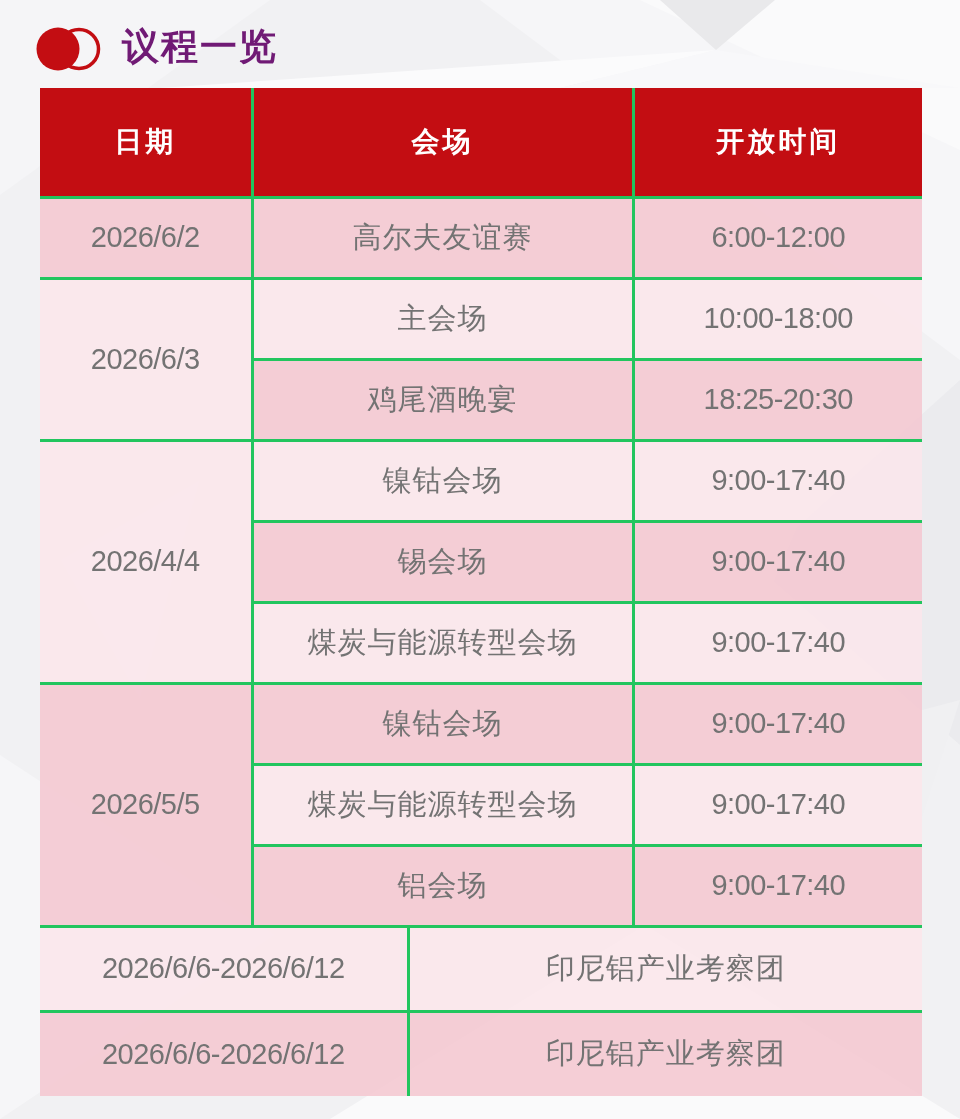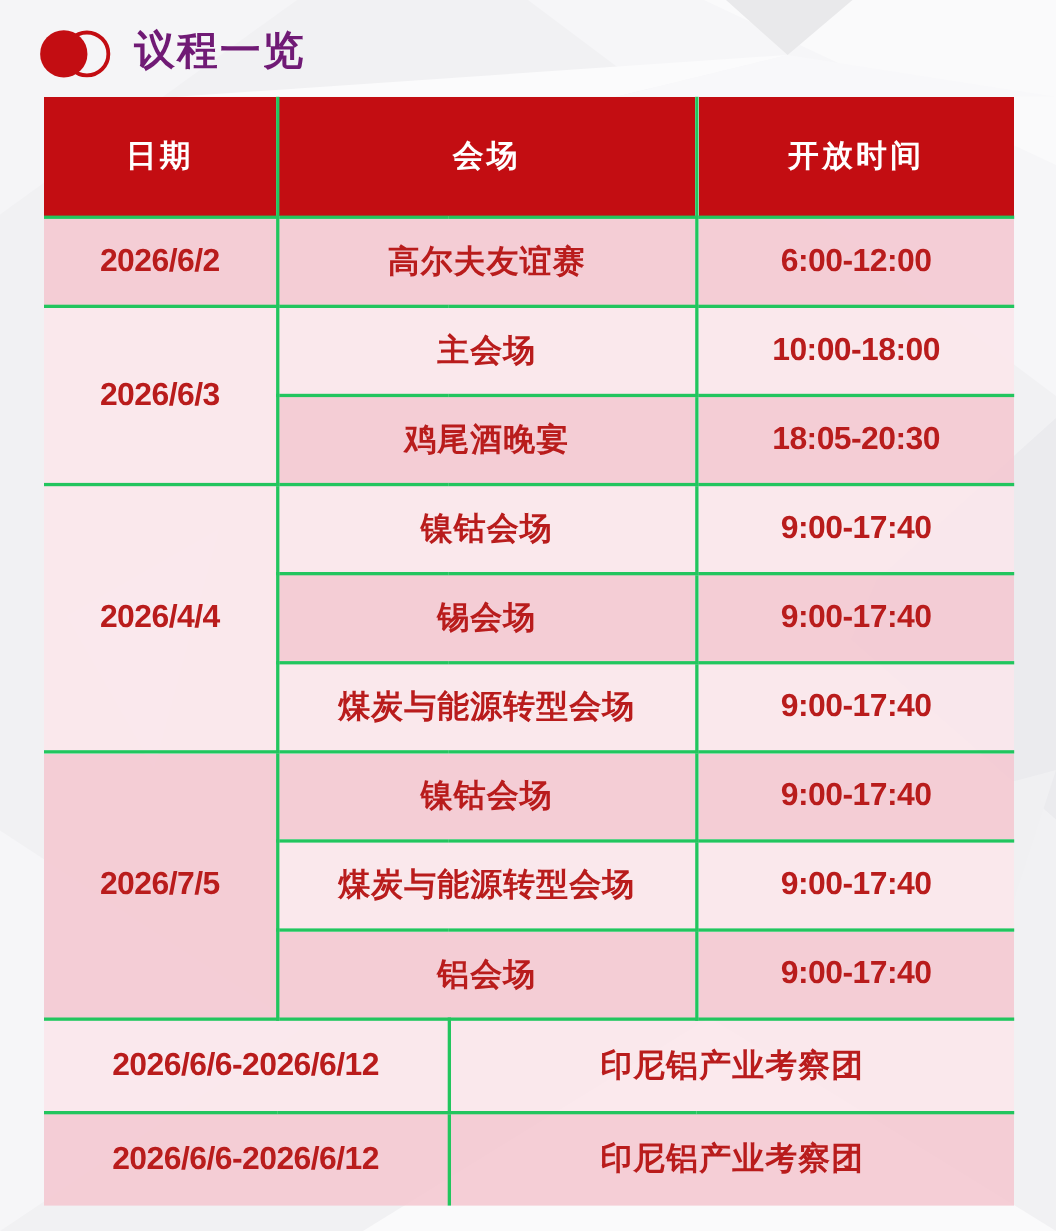--- a/index.html
+++ b/index.html
@@ -72,23 +72,23 @@
   tr.tour-row { height: 85px; padding-left: 33px; }
 
   th.head-cell {
     background: #c30d12;
     color: #ffffff;
     font-size: 28px;
     font-weight: 700;
     letter-spacing: 3px;
   }
   td.cell {
-    color: #b91c1c;
+    color: #737373;
     font-size: 29px;
-    font-weight: 700;
+    font-weight: 400;
     letter-spacing: 1px;
   }
   td.num {
     letter-spacing: -0.5px;
     font-size: 29px;
   }
   
   .shade-dark  { background: rgba(244, 201, 209, 0.90); }
   .shade-light { background: rgba(251, 231, 235, 0.90); }
 </style>
@@ -142,39 +142,39 @@
       <td class="cell num shade-dark">6:00-12:00</td>
     </tr>
 
     <tr class="body-row">
       <td class="cell num shade-light" rowspan="2">2026/6/3</td>
       <td class="cell shade-light" colspan="2">主会场</td>
       <td class="cell num shade-light">10:00-18:00</td>
     </tr>
     <tr class="body-row">
       <td class="cell shade-dark" colspan="2">鸡尾酒晚宴</td>
-      <td class="cell num shade-dark">18:05-20:30</td>
+      <td class="cell num shade-dark">18:25-20:30</td>
     </tr>
 
     <tr class="body-row">
       <td class="cell num shade-light" rowspan="3">2026/4/4</td>
       <td class="cell shade-light" colspan="2">镍钴会场</td>
       <td class="cell num shade-light">9:00-17:40</td>
     </tr>
     <tr class="body-row">
       <td class="cell shade-dark" colspan="2">锡会场</td>
       <td class="cell num shade-dark">9:00-17:40</td>
     </tr>
     <tr class="body-row">
       <td class="cell shade-light" colspan="2">煤炭与能源转型会场</td>
       <td class="cell num shade-light">9:00-17:40</td>
     </tr>
 
     <tr class="body-row">
-      <td class="cell num shade-dark" rowspan="3">2026/7/5</td>
+      <td class="cell num shade-dark" rowspan="3">2026/5/5</td>
       <td class="cell shade-dark" colspan="2">镍钴会场</td>
       <td class="cell num shade-dark">9:00-17:40</td>
     </tr>
     <tr class="body-row">
       <td class="cell shade-light" colspan="2">煤炭与能源转型会场</td>
       <td class="cell num shade-light">9:00-17:40</td>
     </tr>
     <tr class="body-row">
       <td class="cell shade-dark" colspan="2">铝会场</td>
       <td class="cell num shade-dark">9:00-17:40</td>

